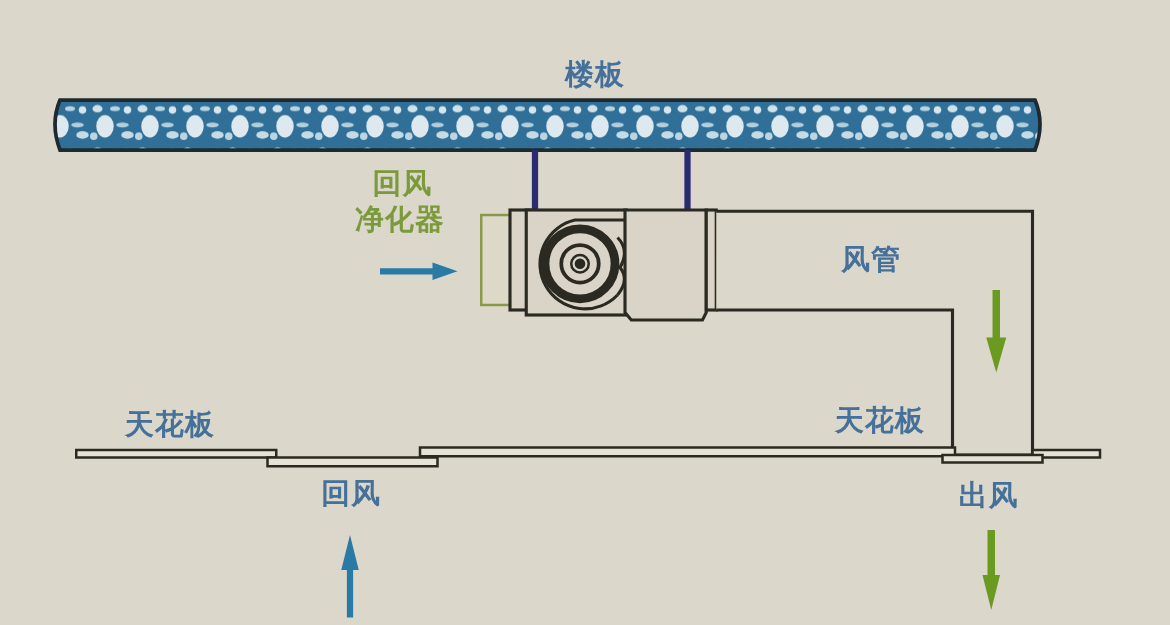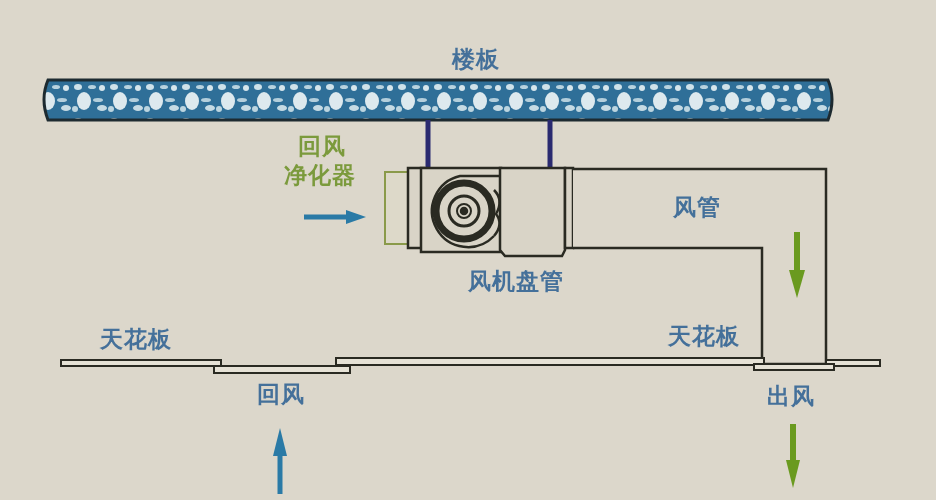--- a/index.html
+++ b/index.html
@@ -91,19 +91,18 @@
     <g>
       <line x1="793" y1="410" x2="793" y2="448" stroke="#6a9a1f" stroke-width="6"></line>
       <polygon points="786,446 793,474 800,446" fill="#6a9a1f"></polygon>
     </g>
   </svg>
 
   
   <div class="lbl blue" style="left:452px;top:30px;">楼板</div>
   <div class="lbl green" style="left:298px;top:117px;">回风</div>
   <div class="lbl green" style="left:284px;top:146px;">净化器</div>
-  <div class="lbl blue" style="left:468px;top:252px;">风机盘管</div>
   <div class="lbl blue" style="left:641px;top:178px;margin-left:32px;">风管</div>
   <div class="lbl blue" style="left:100px;top:310px;">天花板</div>
   <div class="lbl blue" style="left:668px;top:307px;">天花板</div>
   <div class="lbl blue" style="left:257px;top:365px;">回风</div>
   <div class="lbl blue" style="left:767px;top:367px;">出风</div>
 </div>
 
 </body></html>

